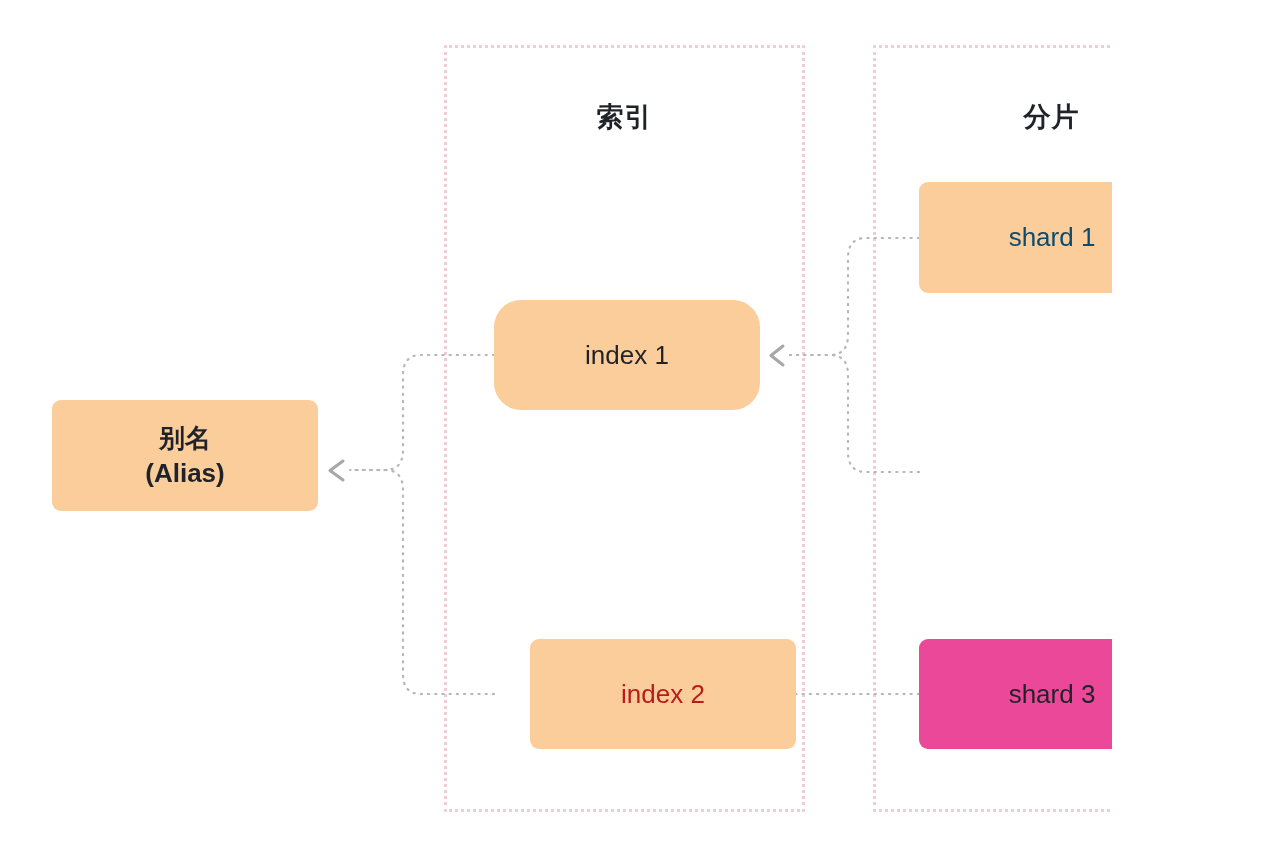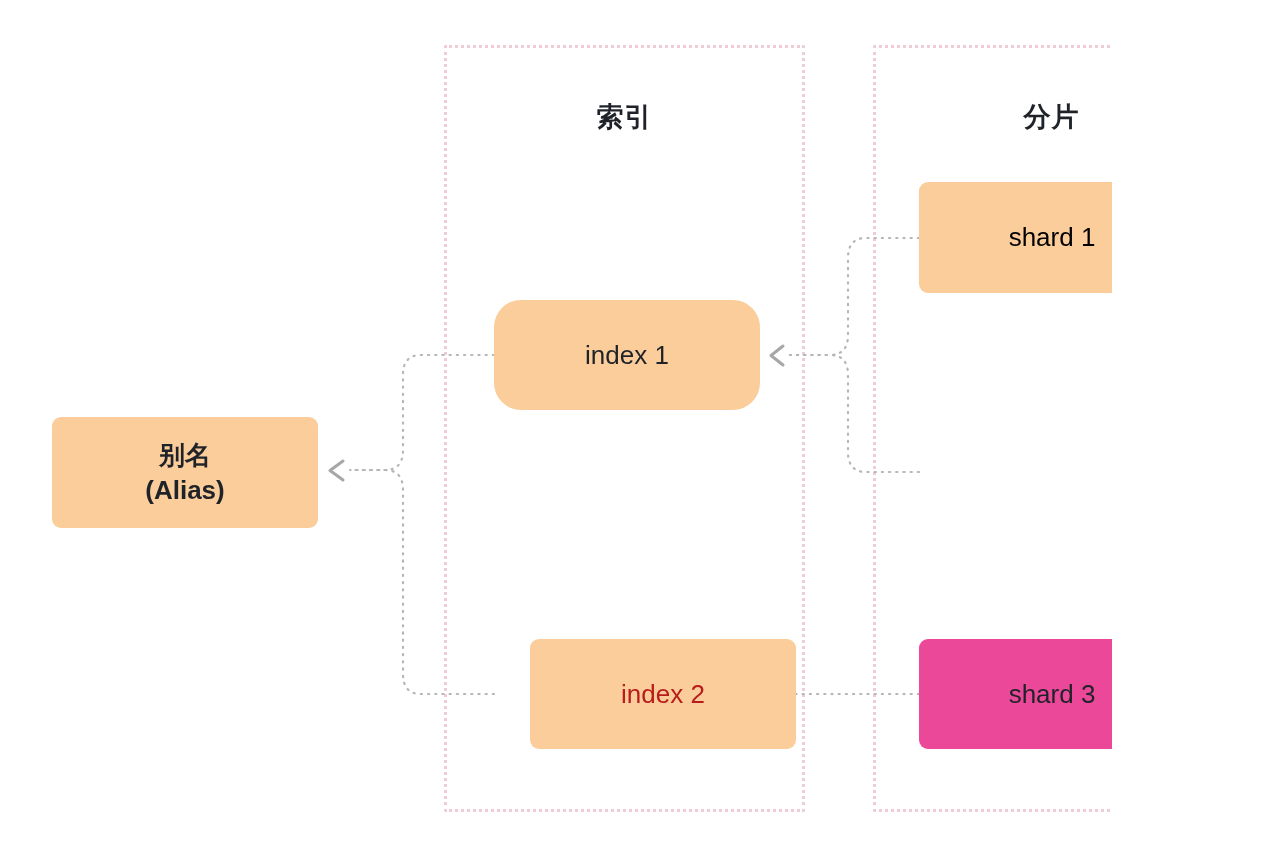--- a/index.html
+++ b/index.html
@@ -118,34 +118,34 @@
 
     <g>
       <path class="link-path" d="M 494 694 L 421 694 Q 403 694 403 674 L 403 490 Q 403 470 385 470 L 350 470"></path>
     </g>
 
     <g>
       <path class="arrow-head" d="M 343 461 L 330 470.5 L 343 480"></path>
     </g>
   </svg>
 
-  <div class="node bold" id="node-alias" style="left: 52px; top: 417px; width: 266px; height: 111px; background: rgb(251, 205, 155); color: rgb(31, 35, 41);">
+  <div class="node bold" id="node-alias" style="left: 52px; top: 400px; width: 266px; height: 111px; background: rgb(251, 205, 155); color: rgb(31, 35, 41);">
     <span>别名
 (Alias)</span>
   </div>
 
   <div class="node" id="node-index-1" style="left: 494px; top: 300px; width: 266px; height: 110px; background: rgb(251, 205, 155); color: rgb(31, 35, 41); border-radius: 27px;">
     <span>index 1</span>
   </div>
 
   <div class="node" id="node-index-2" style="left: 494px; top: 639px; width: 266px; height: 110px; background: rgb(251, 205, 155); color: #b91c1c; margin-left: 36px;">
     <span>index 2</span>
   </div>
 
-  <div class="node" id="node-shard-1" style="left: 919px; top: 182px; width: 266px; height: 111px; background: rgb(251, 205, 155); color: #000000;">
+  <div class="node" id="node-shard-1" style="left: 919px; top: 182px; width: 266px; height: 111px; background: rgb(251, 205, 155); color: #0c4a6e;">
     <span>shard 1</span>
   </div>
 
 
   <div class="node" id="node-shard-3" style="left: 919px; top: 639px; width: 266px; height: 110px; background: #ec4899; color: rgb(31, 35, 41);">
     <span>shard 3</span>
   </div>
 
 </div>
 

